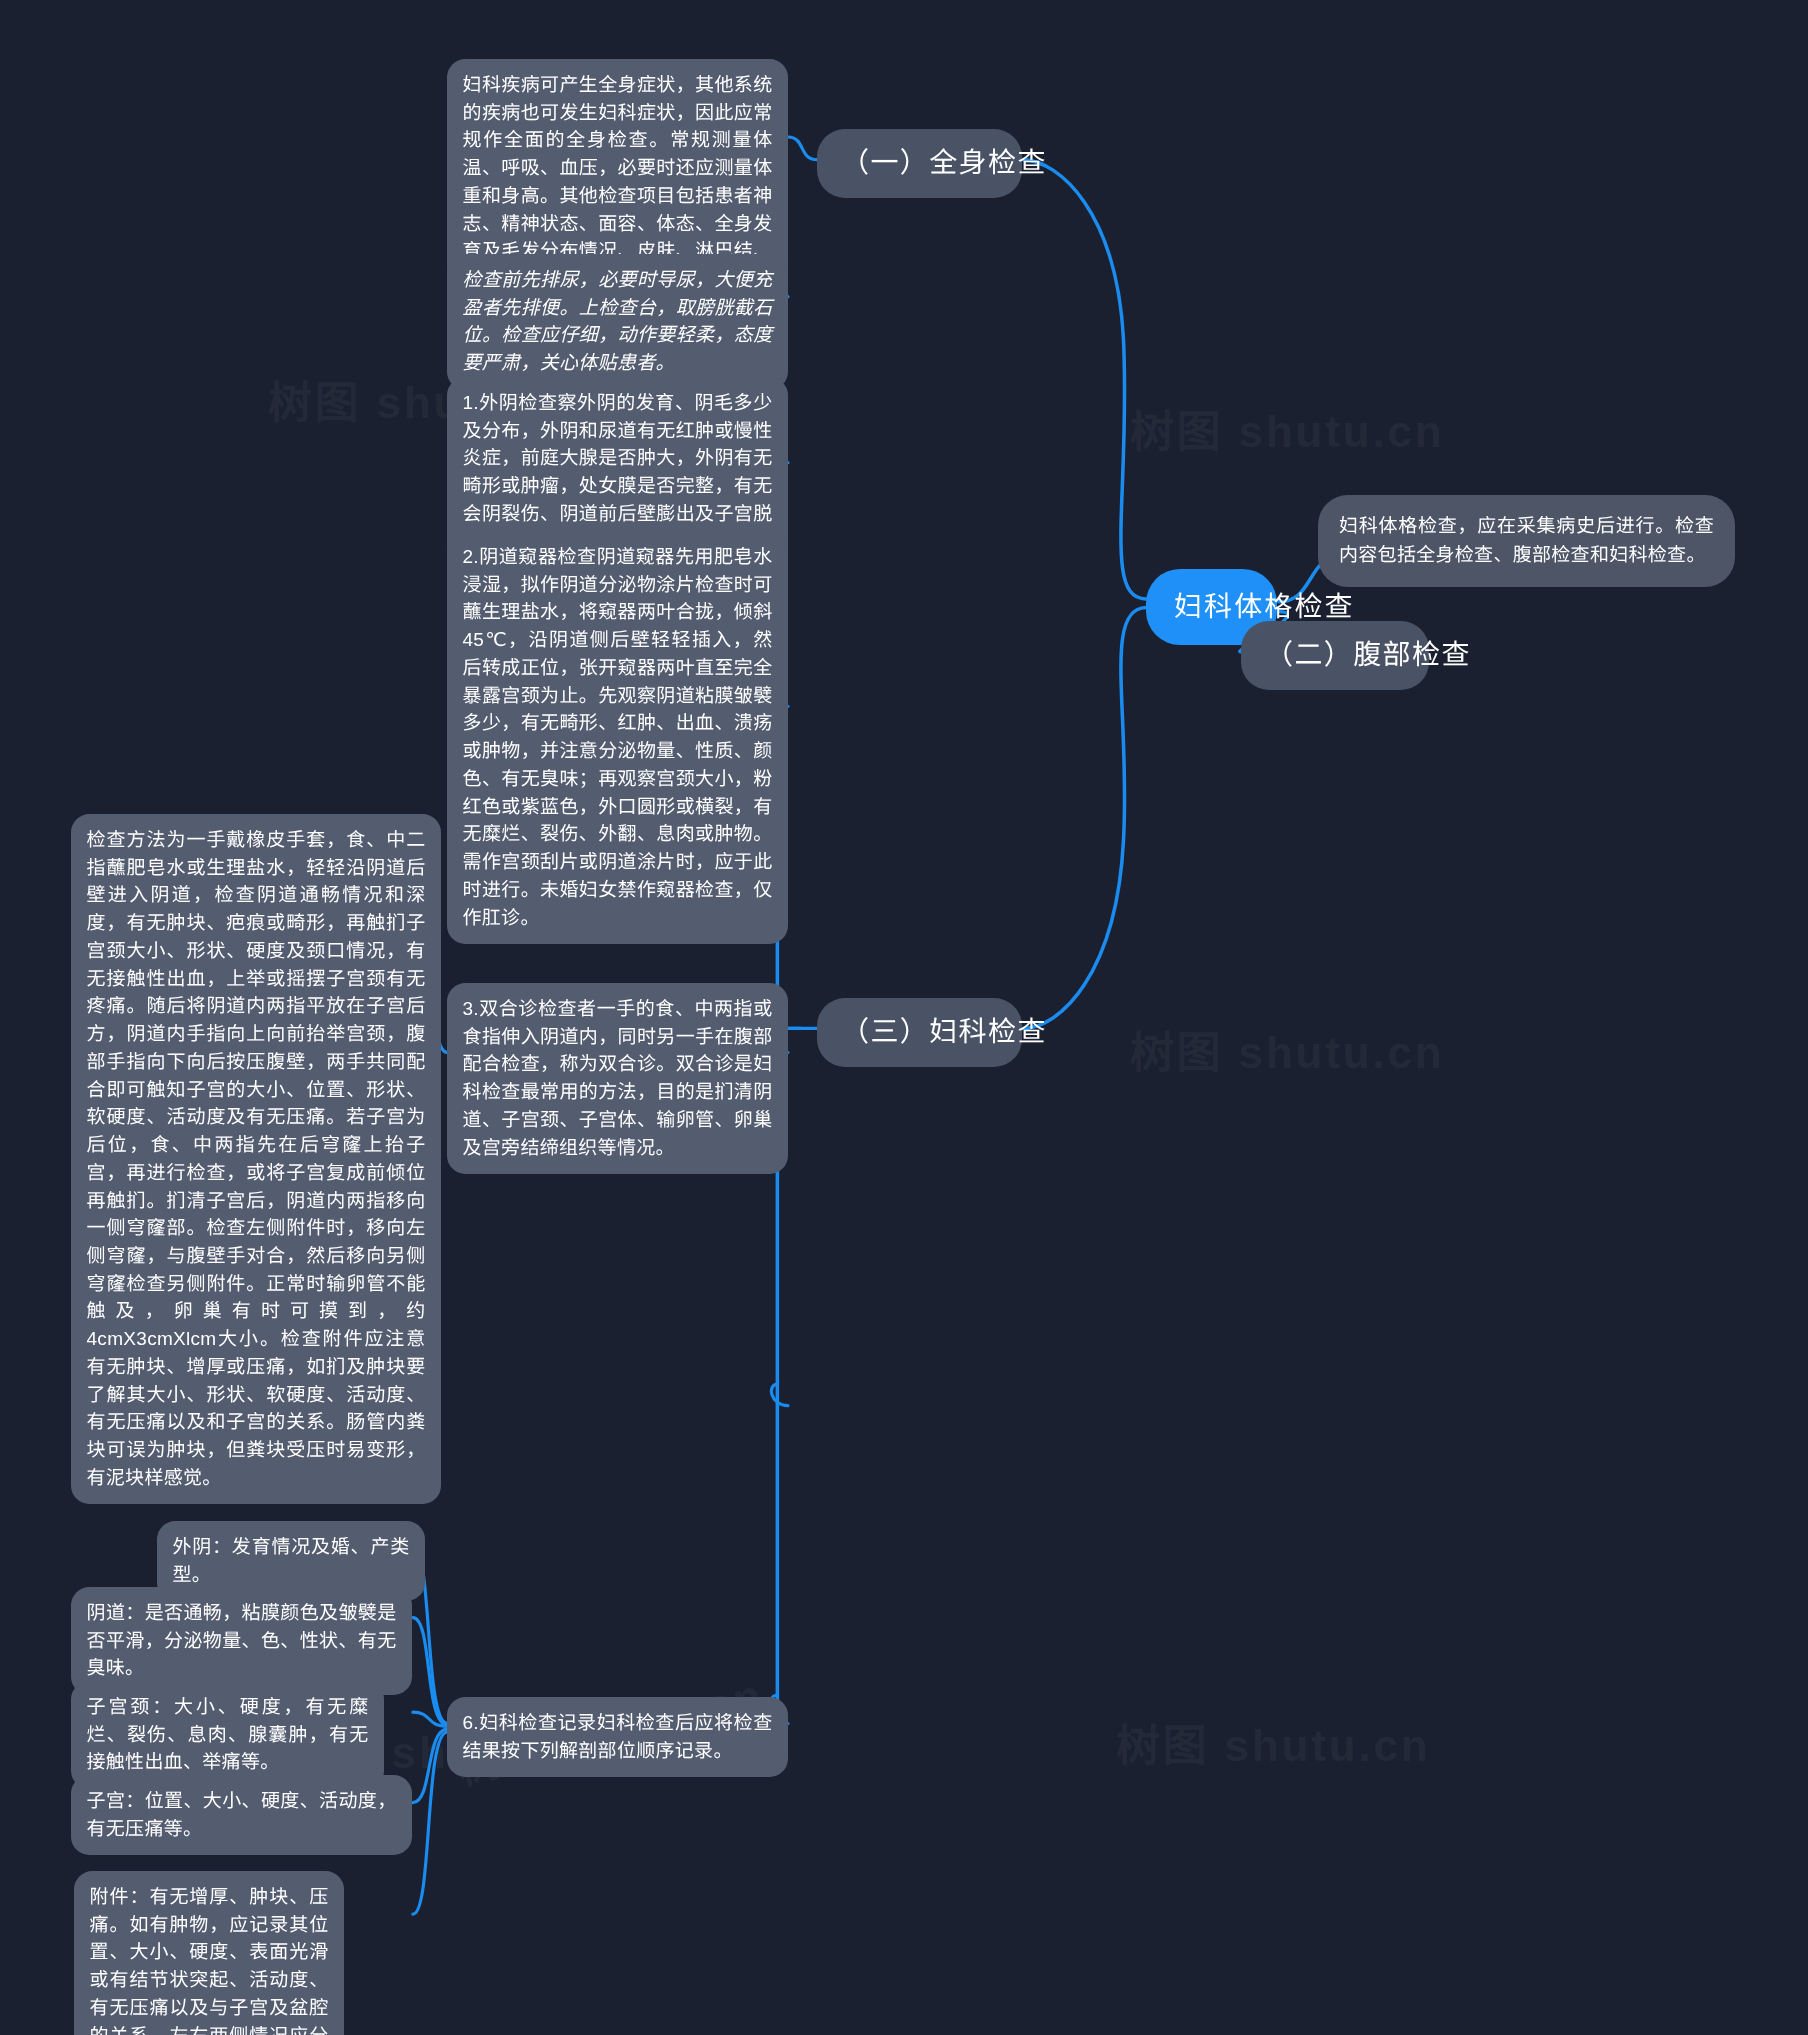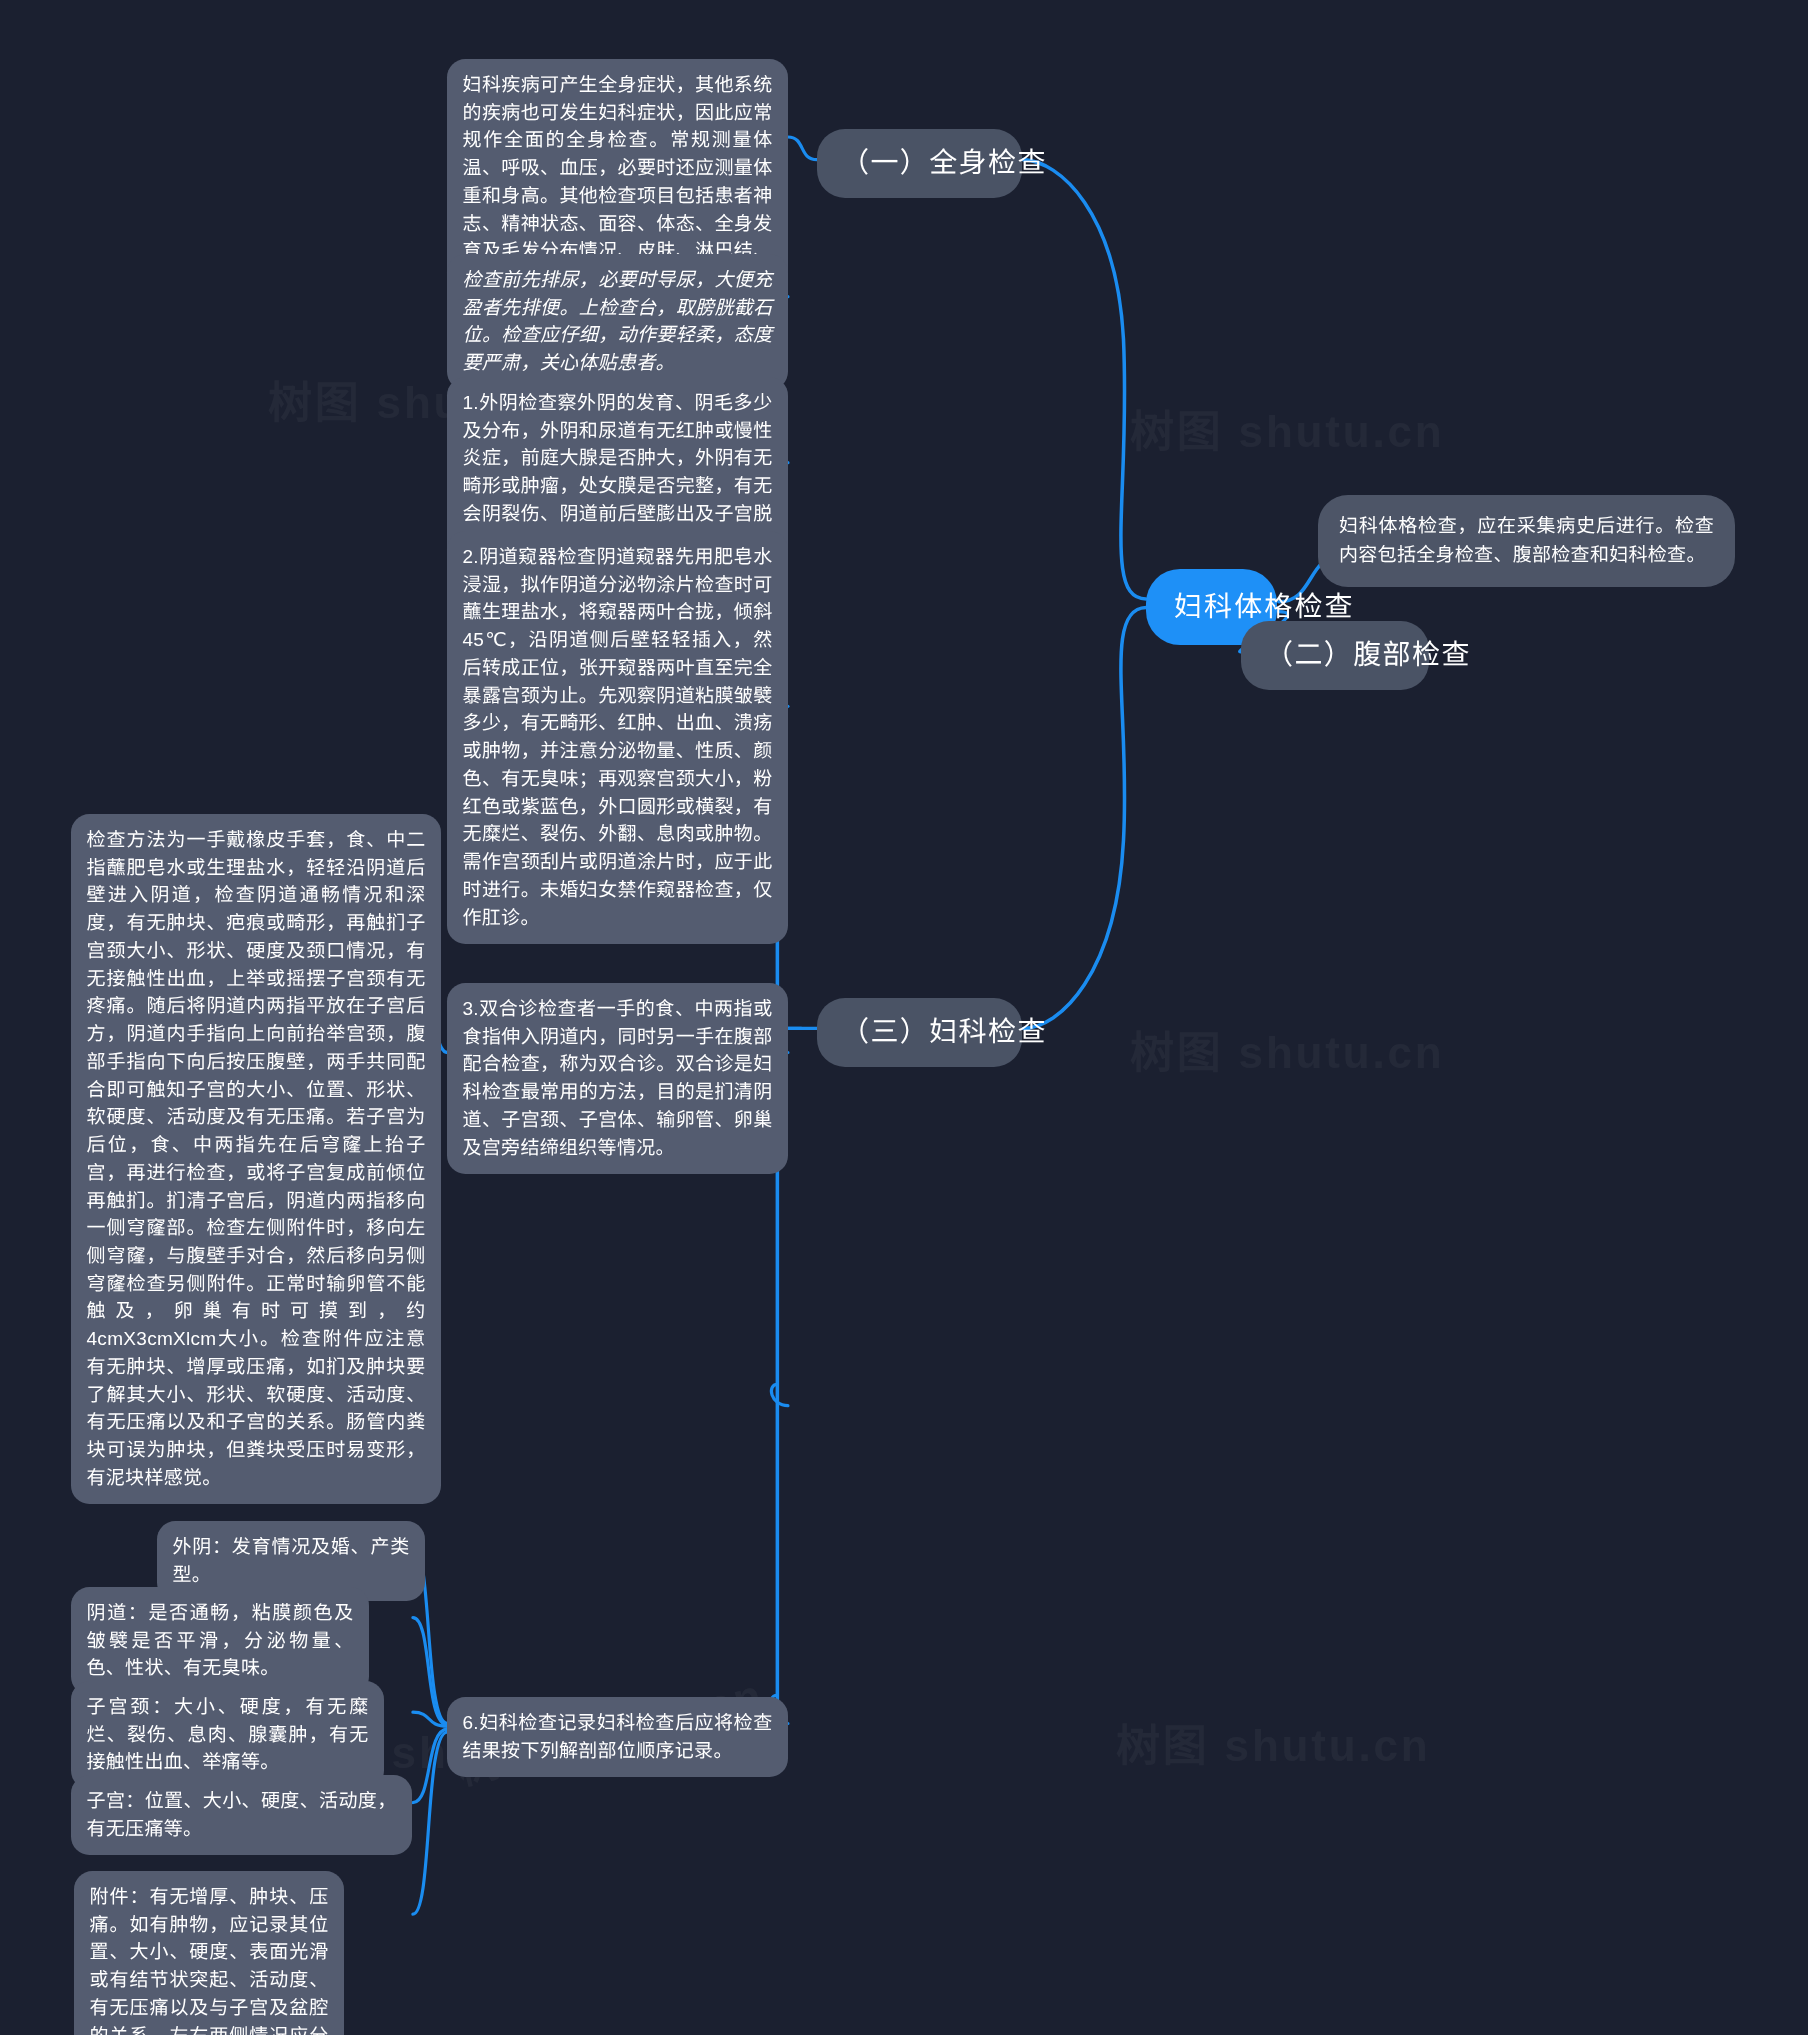--- a/index.html
+++ b/index.html
@@ -102,21 +102,21 @@
   #n-a2        { left: 447px;  top: 254px;  width: 341px; font-style: italic; }
   #n-a3        { left: 447px;  top: 377px;  width: 341px; }
   #n-a4        { left: 447px;  top: 531px;  width: 341px; }
   #n-a5        { left: 447px;  top: 983px; width: 341px; }
   #n-a6        { left: 447px;  top: 1301px; width: 341px; }
   #n-a7        { left: 447px;  top: 1697px; width: 341px; }
 
   #n-c1        { left: 71px;  top: 814px; width: 370px; }
 
   #n-d1        { left: 157px;  top: 1521px; width: 268px; }
-  #n-d2        { left: 71px;  top: 1587px; width: 298px; }
+  #n-d2        { left: 71px;  top: 1587px; width: 341px; }
   #n-d3        { left: 71px;  top: 1681px; width: 313px; }
   #n-d4        { left: 71px;  top: 1775px; width: 341px; }
   #n-d5        { left: 74px;  top: 1871px; width: 270px; font-family: Liberation Serif, serif; }
 </style>
 </head>
 <body>
 
 <div id="canvas">
 
   <div class="wm" style="left:268px;  top:367px;">树图 shutu.cn</div>

